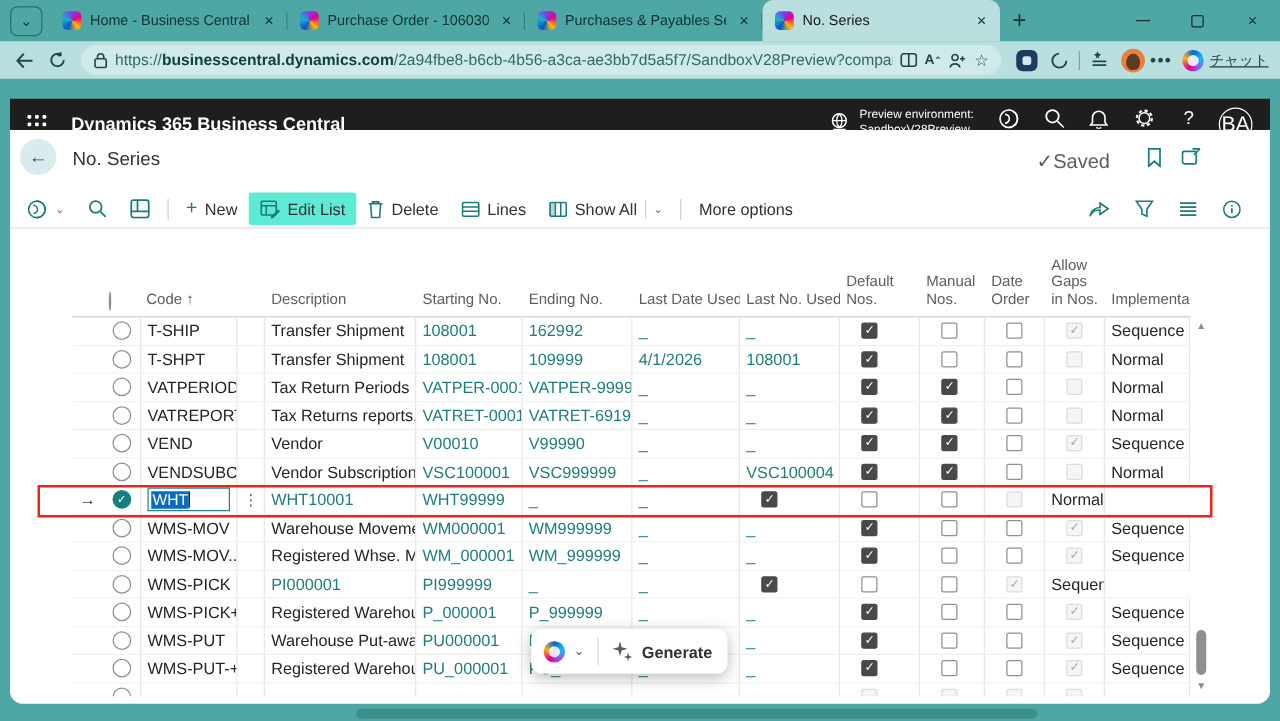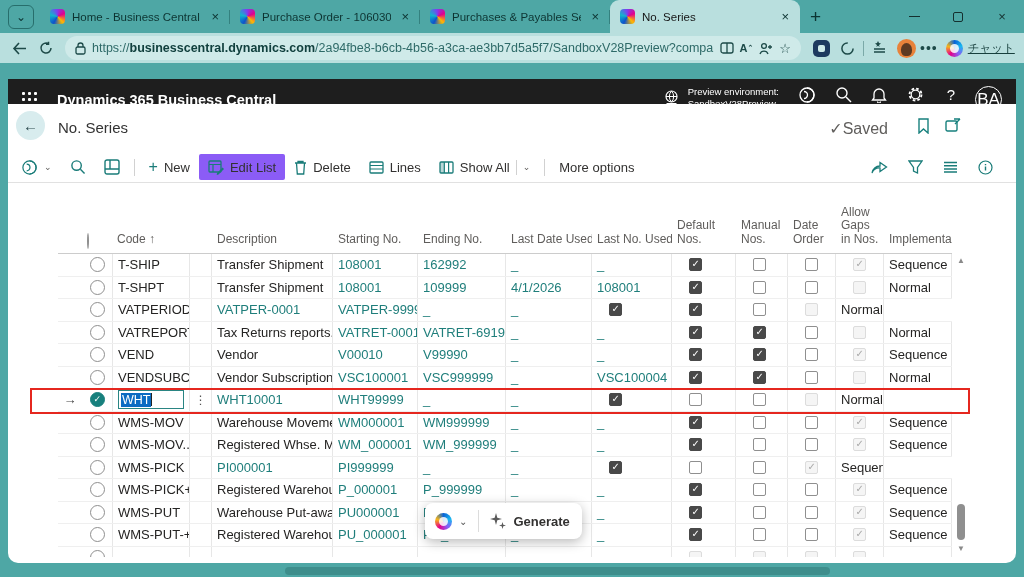--- a/index.html
+++ b/index.html
@@ -58,21 +58,21 @@
   .content { position:absolute; left:8px; top:104px; width:1008px; height:459px; background:#fff; border-radius:0 0 10px 10px; overflow:hidden; }
   .pagehead { position:absolute; left:0; top:0; width:100%; height:48px; }
   .backbtn { position:absolute; left:8px; top:7px; width:29px; height:29px; border-radius:50%; background:#d8ecee; color:#2d4a4e; font-size:15px; display:flex; align-items:center; justify-content:center; }
   .pagetitle { position:absolute; left:50px; top:15px; font-size:15px; color:#333; }
   .saved { position:absolute; right:128px; top:15px; font-size:16px; color:#5f5d5b; }
   .ph-ic { position:absolute; top:14px; color:#17807d; }
   .ph-bookmark { right:86px; } .ph-open { right:55px; }
 
   .toolbar { position:absolute; left:0; top:48px; width:100%; height:31px; display:flex; align-items:center; font-size:13px; color:#323130; border-bottom:1px solid #e1e1e1; }
   .tb { display:flex; align-items:center; gap:6px; padding:0 9px; height:26px; white-space:nowrap; }
-  .tb.active { background:#8b5cf6; border-radius:2px; }
+  .tb.active { background:#5eead4; border-radius:2px; }
   .tbdiv { width:1px; height:17px; background:#d1d1d1; margin:0 5px; }
   .tic { color:#1a7c79; display:flex; align-items:center; }
   .chev { color:#5f5d5b; font-size:9px; }
   .tb-right { margin-left:auto; display:flex; align-items:center; margin-right:14px; gap:2px; }
   .plus { color:#1a7c79; font-size:16px; font-weight:400; }
 
   
   .gridwrap { position:absolute; left:50px; top:84px; }
   .grid { display:grid; grid-template-columns:24px 30px 78px 22px 121px 85px 88px 86px 80px 64px 52px 48px 48px 68px; }
   .ghead { align-items:end; height:66px; border-bottom:1px solid #cccccc; font-size:12px; color:#5f5d5b; }
@@ -483,20 +483,21 @@
     <div>
           <span class="radio"></span>
         </div>
     <div class="bl br">
       <span class="code-text">VATPERIODS</span>
 
     </div>
     <div class="br menucell">
           <span class="sel-only">⋮</span>
         </div>
+    <div class="br">Tax Return Periods</div>
     <div class="br lnk">VATPER-0001</div>
     <div class="br lnk">VATPER-9999</div>
     <div class="br lnk">_</div>
     <div class="br lnk">_</div>
     <div class="br">
           <span class="cb checked"></span>
         </div>
     <div class="br">
           <span class="cb checked"></span>
         </div>

